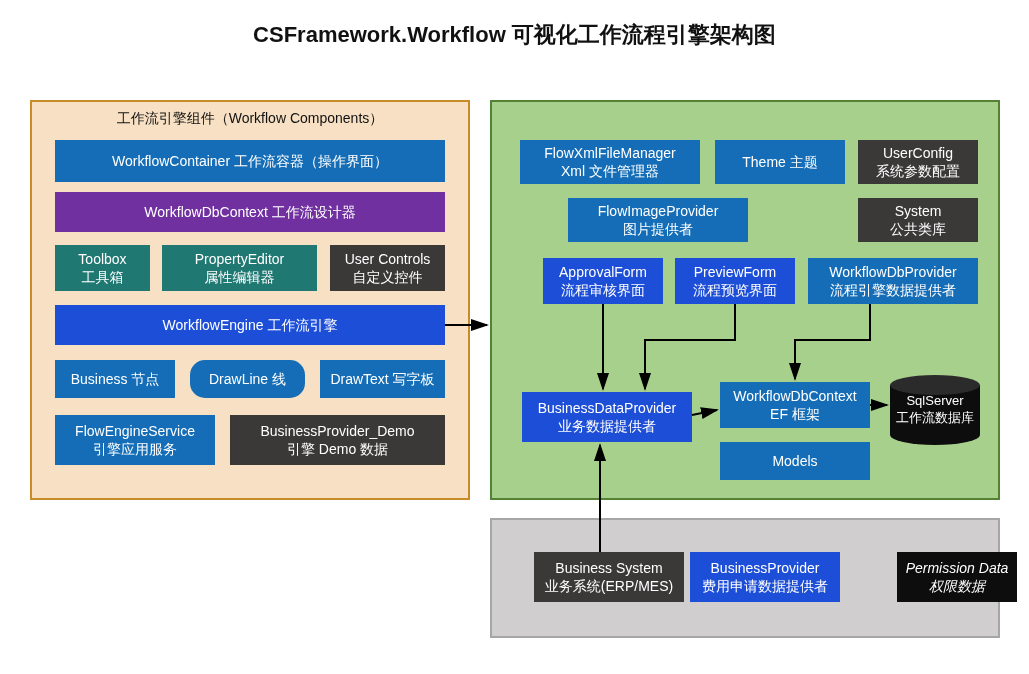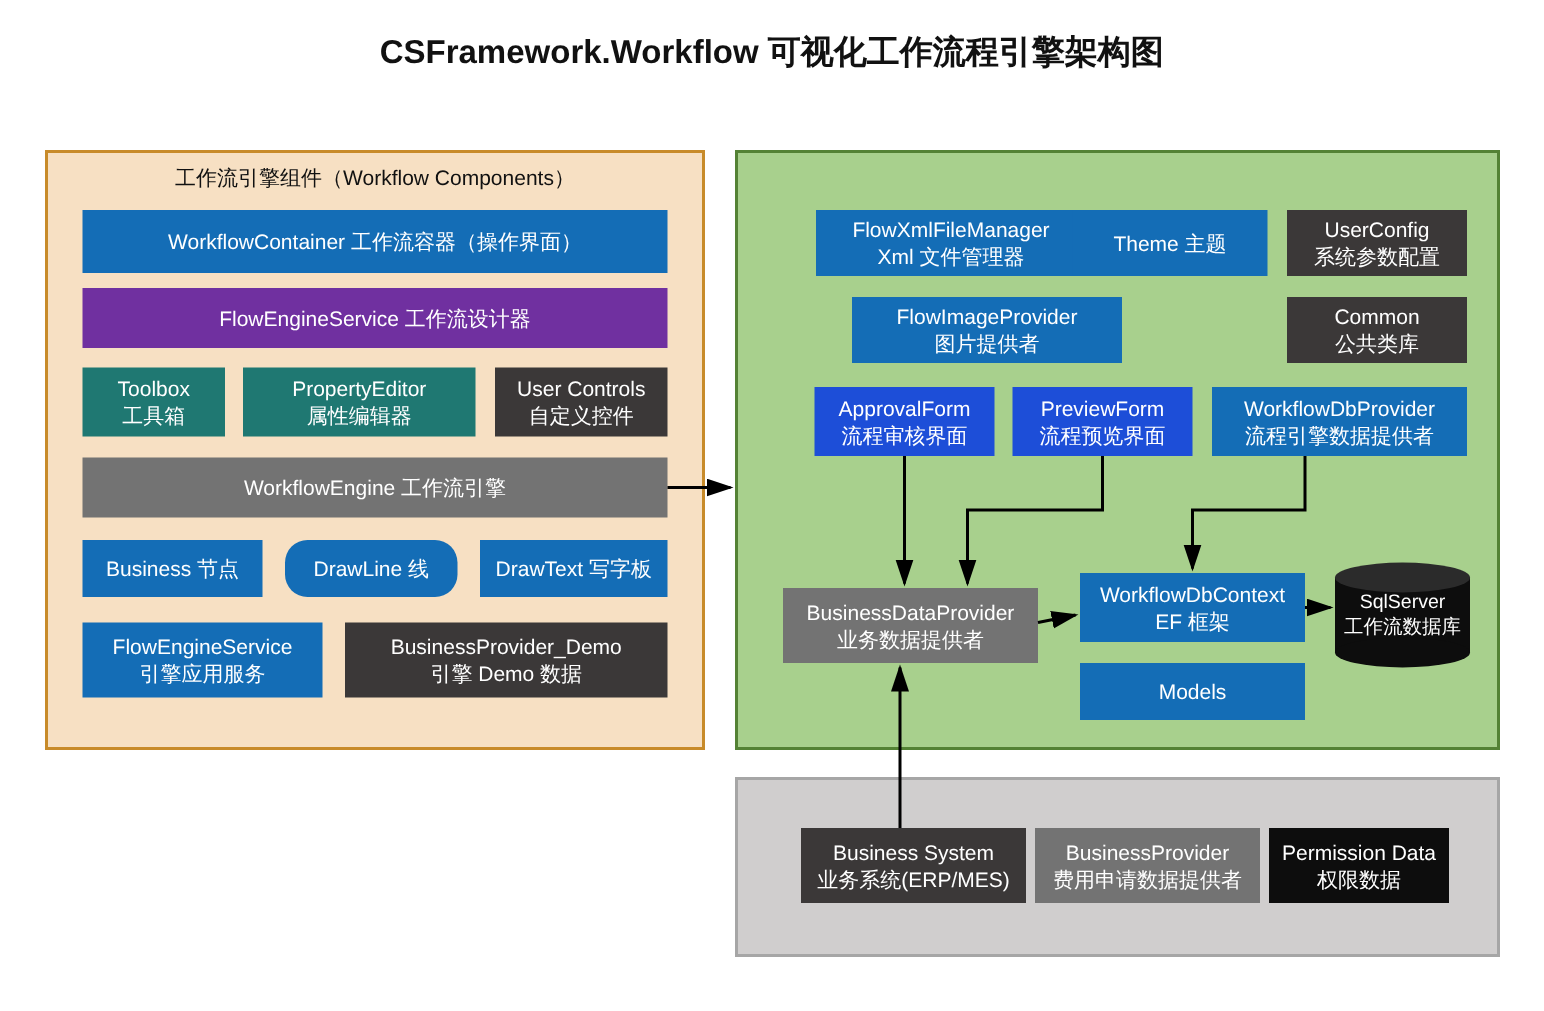--- a/index.html
+++ b/index.html
@@ -15,21 +15,21 @@
     border-color: #548235; background: #A8D08D; }
   .panel-right-bot { left: 490px; top: 518px; width: 510px; height: 120px;
     border-color: #A6A6A6; background: #D0CECE; }
   .lbl { position: absolute; color:#fff; font-size: 14px; text-align:center;
     display:flex; flex-direction:column; justify-content:center; align-items:center;
     line-height: 1.3; padding: 4px 6px; }
   .blue   { background:#146DB6; }
   .purple { background:#7030A0; }
   .teal   { background:#1F7872; }
   .darkg  { background:#3B3838; color:#fff; }
-  .orange { background:#737373; }
+  .orange { background:#1d4ed8; }
   .green  { background:#1d4ed8; }
   .black  { background:#0D0D0D; }
   .hdr { position:absolute; font-size:14px; color:#111; text-align:center; width:100%; }
 
   
   .cyl { position:absolute; width:90px; height:70px; }
   .cyl .body { position:absolute; left:0; top:10px; width:90px; height:50px;
     background:#0D0D0D; }
   .cyl .top { position:absolute; left:0; top:0; width:90px; height:20px;
     background:#2b2b2b; border-radius:50%; }
@@ -46,21 +46,21 @@
 
 <div class="canvas">
 
   <div class="title">CSFramework.Workflow 可视化工作流程引擎架构图</div>
 
   <div class="panel panel-left">
     <div class="hdr" style="top:8px;">工作流引擎组件（Workflow Components）</div>
   </div>
 
   <div class="lbl blue" style="left:55px; top:140px; width:390px; height:42px;">WorkflowContainer 工作流容器（操作界面）</div>
-  <div class="lbl purple" style="left:55px; top:192px; width:390px; height:40px;">FlowEngineService 工作流设计器</div>
+  <div class="lbl purple" style="left:55px; top:192px; width:390px; height:40px;">WorkflowDbContext 工作流设计器</div>
 
   <div class="lbl teal" style="left:55px; top:245px; width:95px; height:46px;">
     <span>Toolbox</span>
     <span>工具箱</span>
   </div>
   <div class="lbl teal" style="left:162px; top:245px; width:155px; height:46px;">
     <span>PropertyEditor</span>
     <span>属性编辑器</span>
   </div>
   <div class="lbl darkg" style="left:330px; top:245px; width:115px; height:46px;">
@@ -78,36 +78,36 @@
     <span>FlowEngineService</span>
     <span>引擎应用服务</span>
   </div>
   <div class="lbl darkg" style="left:230px; top:415px; width:215px; height:50px;text-align:right;">
     <span>BusinessProvider_Demo</span>
     <span>引擎 Demo 数据</span>
   </div>
 
   <div class="panel panel-right-top"></div>
 
-  <div class="lbl blue" style="left:520px; top:140px; width:180px; height:44px;margin-left:24px;">
+  <div class="lbl blue" style="left:520px; top:140px; width:180px; height:44px;">
     <span>FlowXmlFileManager</span>
     <span>Xml 文件管理器</span>
   </div>
   <div class="lbl blue" style="left:715px; top:140px; width:130px; height:44px;">Theme  主题</div>
   <div class="lbl darkg" style="left:858px; top:140px; width:120px; height:44px;">
     <span>UserConfig</span>
     <span>系统参数配置</span>
   </div>
 
   <div class="lbl blue" style="left:520px; top:198px; width:180px; height:44px;margin-left:48px;">
     <span>FlowImageProvider</span>
     <span>图片提供者</span>
   </div>
   <div class="lbl darkg" style="left:858px; top:198px; width:120px; height:44px;">
-    <span>Common</span>
+    <span>System</span>
     <span>公共类库</span>
   </div>
 
   <div class="lbl green" style="left:543px; top:258px; width:120px; height:46px;">
     <span>ApprovalForm</span>
     <span>流程审核界面</span>
   </div>
   <div class="lbl green" style="left:675px; top:258px; width:120px; height:46px;">
     <span>PreviewForm</span>
     <span>流程预览界面</span>
@@ -140,21 +140,21 @@
   <div class="panel panel-right-bot"></div>
 
   <div class="lbl darkg" style="left:520px; top:552px; width:150px; height:50px;margin-left:14px;">
     <span>Business System</span>
     <span>业务系统(ERP/MES)</span>
   </div>
   <div class="lbl orange" style="left:690px; top:552px; width:150px; height:50px;">
     <span>BusinessProvider</span>
     <span>费用申请数据提供者</span>
   </div>
-  <div class="lbl black" style="left:846px; top:552px; width:120px; height:50px;">
+  <div class="lbl black" style="left:897px; top:552px; width:120px; height:50px;font-style:italic;">
     <span>Permission Data</span>
     <span>权限数据</span>
   </div>
 
   <svg class="arrows">
     <defs>
       <marker id="ah" markerWidth="10" markerHeight="10" refX="8" refY="3" orient="auto">
         <path d="M0,0 L9,3 L0,6 Z" fill="#000"></path>
       </marker>
     </defs>

